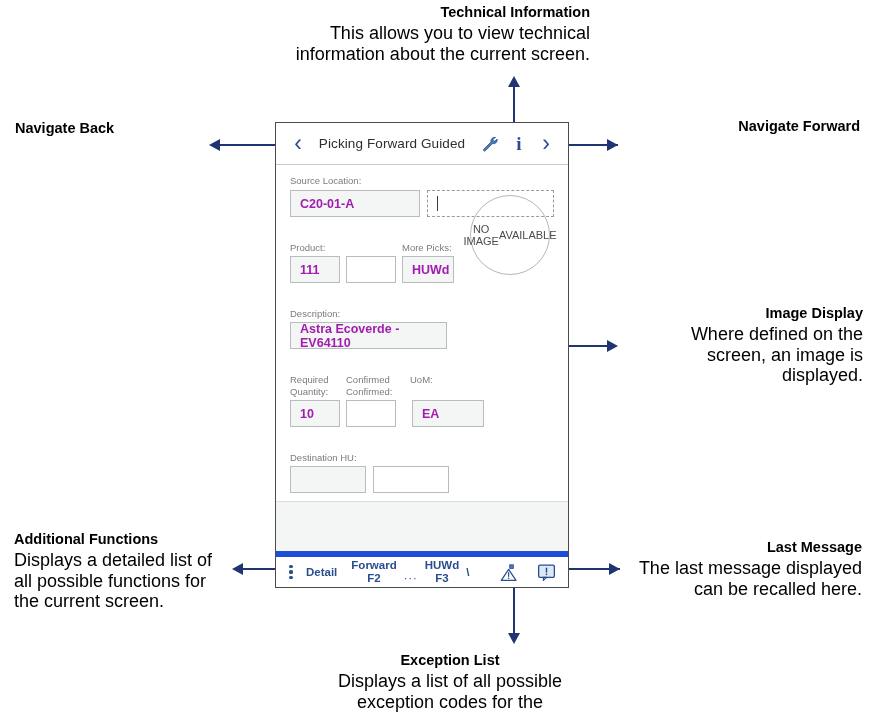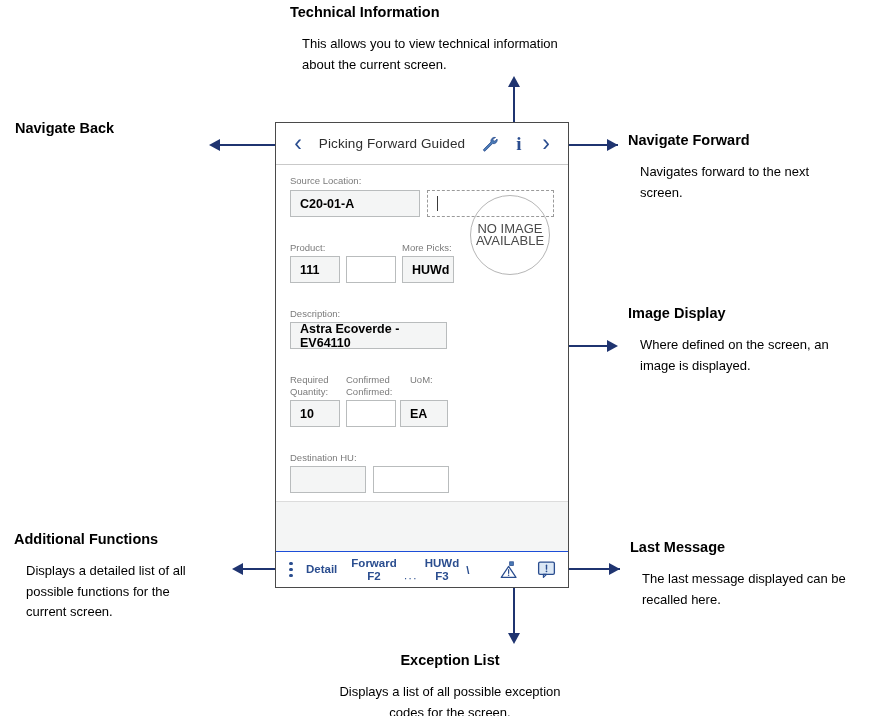--- a/index.html
+++ b/index.html
@@ -21,27 +21,27 @@
   .callout { position: absolute; }
   .callout .c-title {
     font-weight: bold;
     font-size: 14.5px;
     line-height: 20px;
     color: #000;
     margin: 0 0 1px 0;
     white-space: nowrap;
   }
   .callout .c-body {
-    font-size: 13px;
+    font-size: 18px;
     line-height: 20.5px;
     color: #000;
-    margin: 12px;
+    margin: 0;
   }
   .align-right { text-align: left; }
-  .align-left  { text-align: left; }
+  .align-left  { text-align: right; }
   .align-center{ text-align: center; }
 
   
   .leader { position: absolute; background: #1f3470; }
   .leader.h { height: 1.6px; }
   .leader.v { width: 1.6px; }
   .arrow { position: absolute; width: 0; height: 0; }
   .arrow.left  { border-top: 6px solid transparent; border-bottom: 6px solid transparent; border-right: 11px solid #1f3470; }
   .arrow.right { border-top: 6px solid transparent; border-bottom: 6px solid transparent; border-left: 11px solid #1f3470; }
   .arrow.up    { border-left: 6px solid transparent; border-right: 6px solid transparent; border-bottom: 11px solid #1f3470; }
@@ -124,21 +124,21 @@
 
   .inp {
     height: 27px;
     border: 1px solid #b9bcbd;
     background: #f4f5f5;
     display: flex;
     align-items: center;
     padding: 0 9px;
     font-size: 12.5px;
     font-weight: bold;
-    color: #000000;
+    color: #a21caf;
   }
   .inp.blank { background: #ffffff; }
   .inp.focused {
     background: #ffffff;
     border: 1px dashed #9a9a9a;
     position: relative;
   }
   .caret {
     display: inline-block;
     width: 1px;
@@ -147,55 +147,55 @@
   }
 
   .w-src   { width: 130px; }
   .w-src2  { width: 128px; margin-left: 7px; }
   .w-sm    { width: 50px; }
   .w-sm2   { width: 50px; margin-left: 6px; }
   .w-none  { width: 52px; margin-left: 6px; }
   .w-desc  { width: 157px; }
   .w-q     { width: 50px; }
   .w-q2    { width: 50px; margin-left: 6px; }
-  .w-uom   { width: 48px; margin-left: 4px; }
+  .w-uom   { width: 72px; margin-left: 16px; }
   .w-hu    { width: 76px; }
   .w-hu2   { width: 76px; margin-left: 7px; }
 
   
   .noimg {
     position: absolute;
     right: 18px;
     top: 30px;
     width: 80px;
     height: 80px;
     border-radius: 50%;
     border: 1px solid #b6b6b6;
     display: flex;
-    flex-direction: column;
+    flex-direction: row;
     align-items: center;
     justify-content: center;
-    font-size: 13px;
+    font-size: 11px;
     color: #4a4a4a;
     line-height: 12px;
     text-align: center;
   }
 
   
   .dev-filler {
     flex: 1 1 auto;
     background: #f4f5f5;
     border-top: 1px solid #dcdcdc;
   }
 
   
   .dev-toolbar {
     flex: 0 0 36px;
     height: 36px;
-    border-top: 1px solid #1d4ed8;
+    border-top: 6px solid #1d4ed8;
     background: #ffffff;
     display: flex;
     align-items: center;
     padding: 0 7px;
     overflow: hidden;
     position: relative;
   }
   .kebab {
     width: 16px;
     display: flex;
@@ -249,23 +249,22 @@
 </div>
 <div class="leader v" style="left:513px; top:79px; height:43px;"></div>
 <div class="arrow up" style="left:508px; top:76px;"></div>
 
 <div class="callout align-right" style="left:15px; top:118px; width:186px;">
   <p class="c-title">Navigate Back</p>
 </div>
 <div class="leader h" style="left:220px; top:144px; width:55px;"></div>
 <div class="arrow left" style="left:209px; top:139px;"></div>
 
-<div class="callout align-left" style="left:628px; top:130px; width:232px;">
+<div class="callout align-left" style="left:628px; top:116px; width:232px;">
   <p class="c-title">Navigate Forward</p>
-  <p class="c-body">Navigates forward to the next screen.</p>
 </div>
 <div class="leader h" style="left:560px; top:144px; width:58px;"></div>
 <div class="arrow right" style="left:607px; top:139px;"></div>
 
 <div class="callout align-left" style="left:628px; top:303px; width:235px;">
   <p class="c-title">Image Display</p>
   <p class="c-body">Where defined on the screen, an image is displayed.</p>
 </div>
 <div class="leader h" style="left:542px; top:345px; width:70px;"></div>
 <div class="arrow right" style="left:607px; top:340px;"></div>

